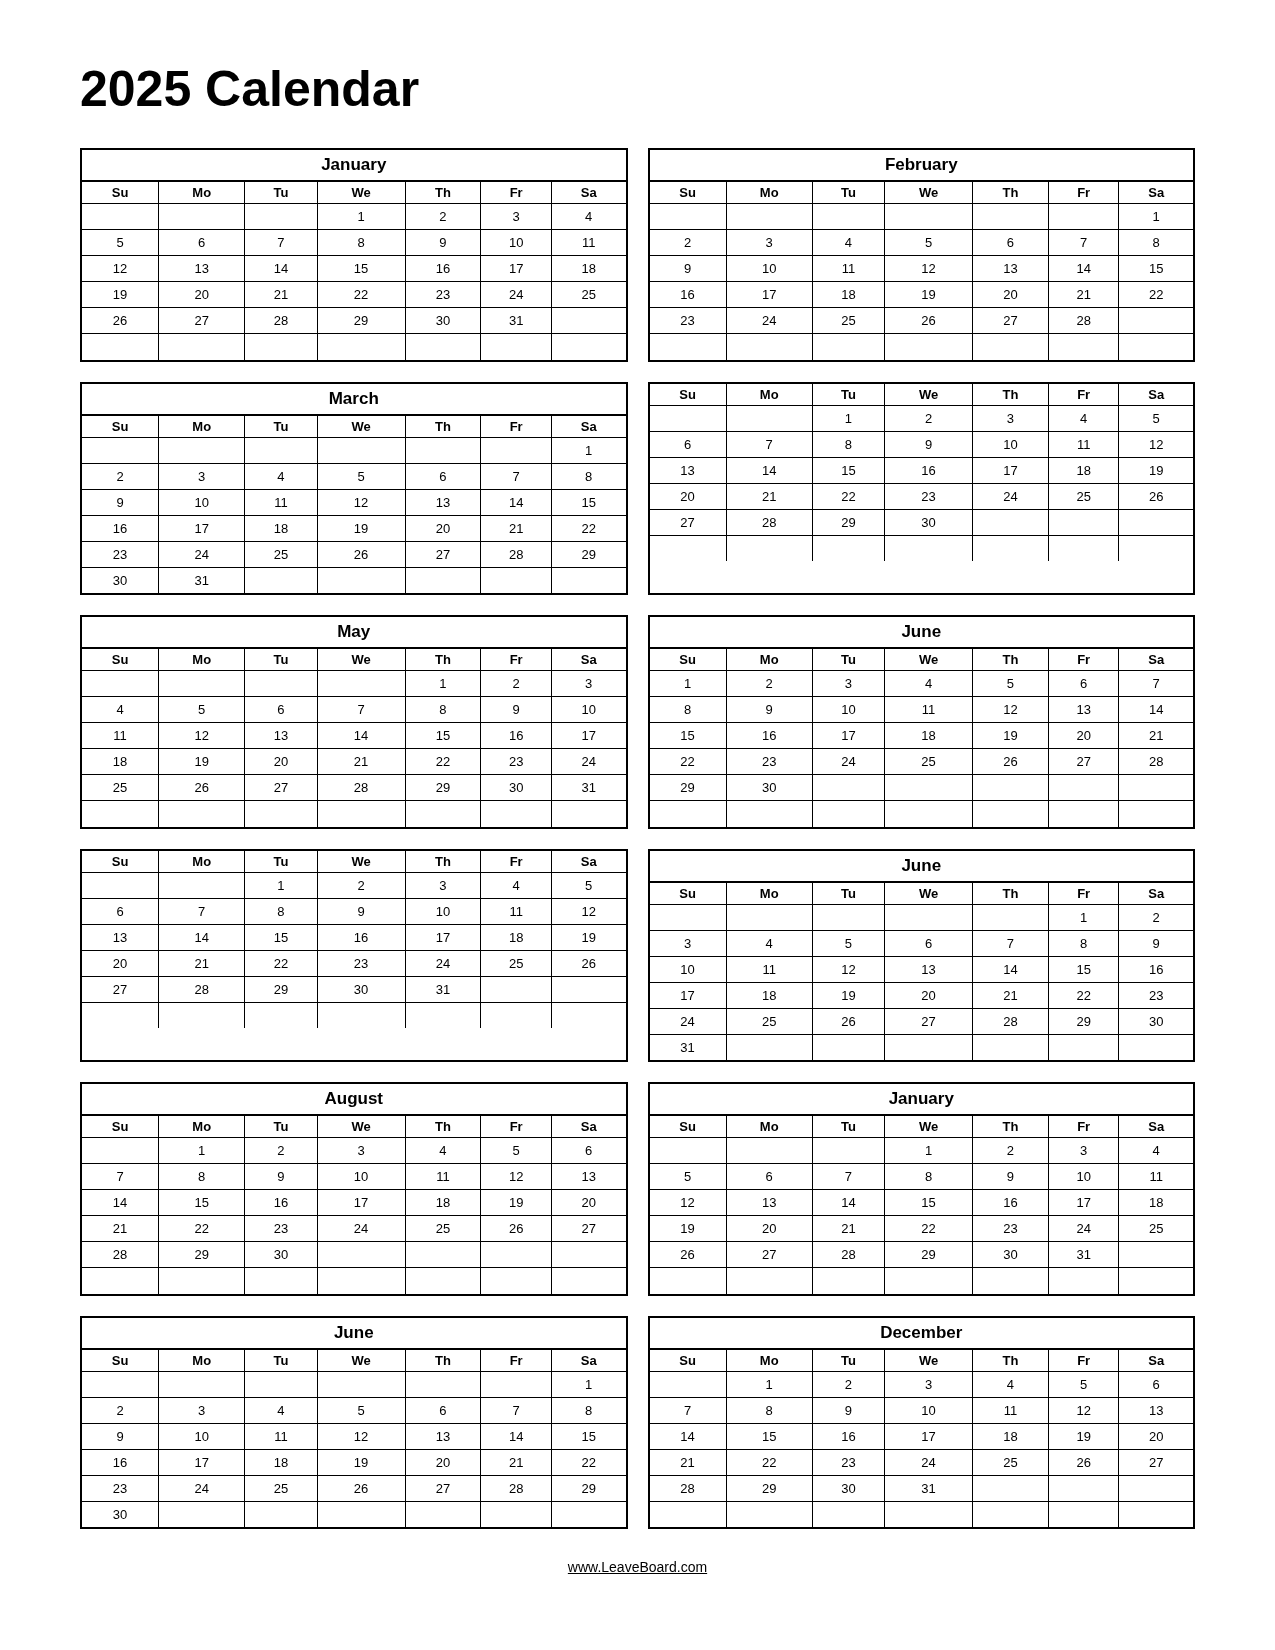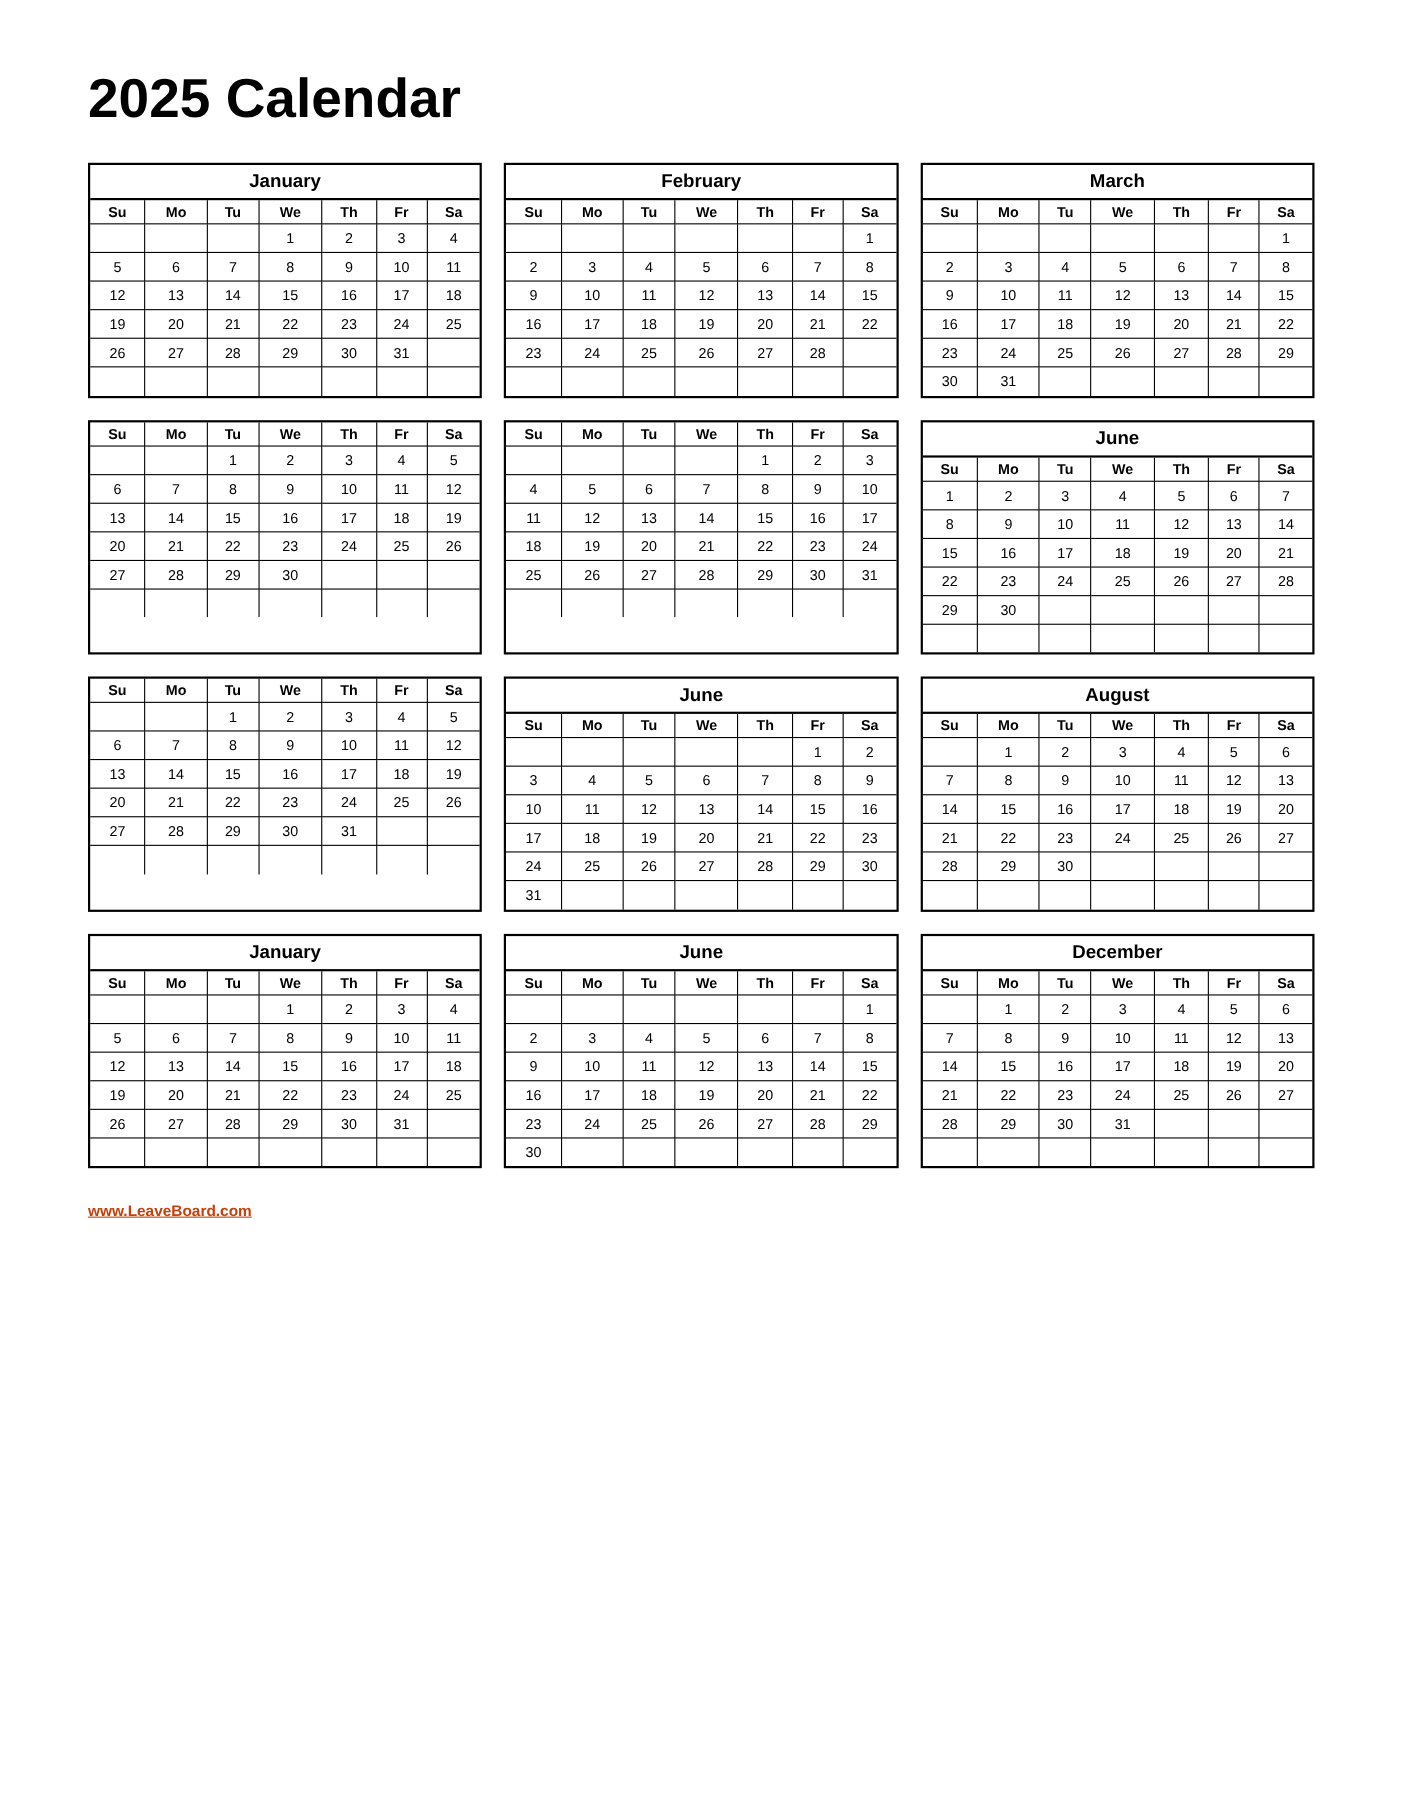--- a/index.html
+++ b/index.html
@@ -10,21 +10,21 @@
       min-height: 1650px;
       padding: 60px 80px;
     }
     h1 {
       font-size: 50px;
       font-weight: bold;
       margin-bottom: 30px;
     }
     .calendar-grid {
       display: grid;
-      grid-template-columns: repeat(3, 1fr);
+      grid-template-columns: repeat(2, 1fr);
       gap: 20px 20px;
     }
     .month {
       border: 2px solid #000;
     }
     .month-title {
       text-align: center;
       font-weight: bold;
       font-size: 17px;
       padding: 5px 0;
@@ -47,26 +47,25 @@
       text-align: center;
       font-size: 13px;
       border-right: 1px solid #000;
       border-bottom: 1px solid #000;
       padding: 4px 2px;
       height: 26px;
     }
     .month table td:last-child { border-right: none; }
     .month table tr:last-child td { border-bottom: none; }
     .footer {
-      text-align: left;
+      text-align: center;
       margin-top: 30px;
       font-size: 14px;
-      color: #c2410c;
+      color: #000000;
       text-decoration: underline;
-      font-weight: bold;
     }
   </style>
 </head>
 <body>
 
 <h1>2025 Calendar</h1>
 
 <div class="calendar-grid">
 <div class="month">
       <div class="month-title">January</div>
@@ -349,20 +348,21 @@
             <td></td>
             <td></td>
             <td></td>
             <td></td>
             <td></td>
           </tr>
         </tbody>
       </table>
     </div>
     <div class="month">
+      <div class="month-title">May</div>
       <table>
         <thead>
           <tr>
             <th>Su</th>
             <th>Mo</th>
             <th>Tu</th>
             <th>We</th>
             <th>Th</th>
             <th>Fr</th>
             <th>Sa</th>

